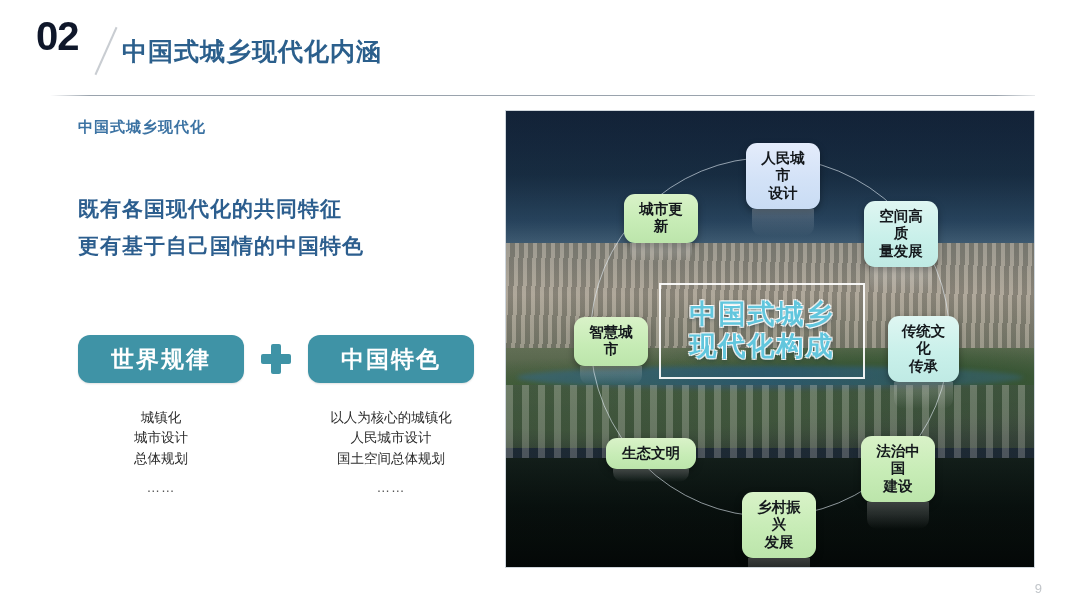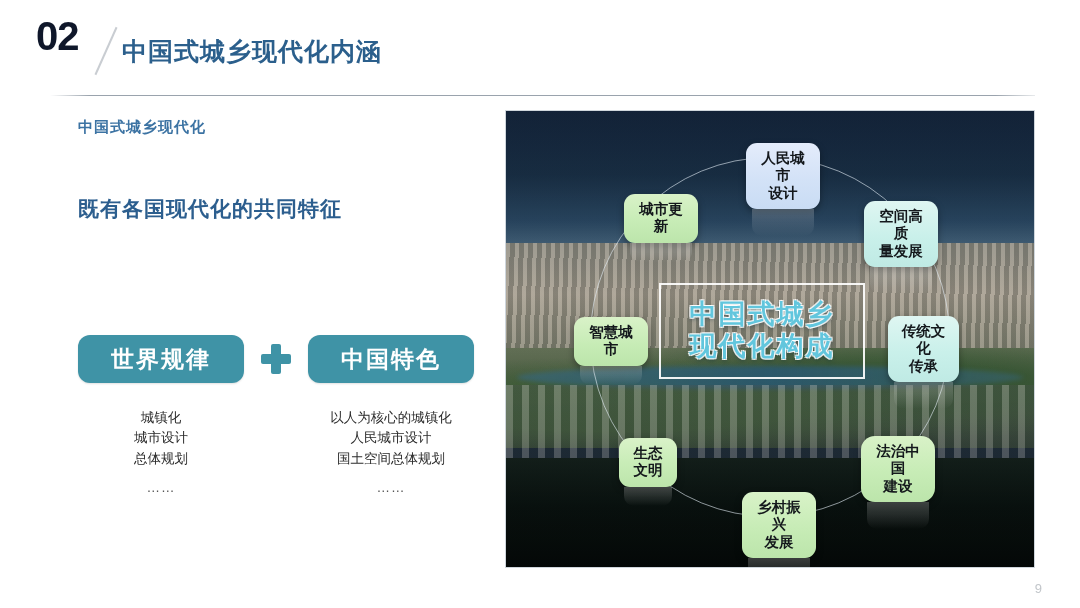--- a/index.html
+++ b/index.html
@@ -183,23 +183,23 @@
     box-shadow: 0 3px 7px rgba(0,0,0,.35);
   }
   .node.green { background: linear-gradient(to bottom, #d9f2c8 0%, #c7ecb6 55%, #bce5ab 100%); }
   .node.cyan  { background: linear-gradient(to bottom, #dff6f2 0%, #c9f0ea 55%, #bfeae4 100%); }
   .node.blue  { background: linear-gradient(to bottom, #e4ecfb 0%, #d3e2f7 55%, #c9dcf4 100%); }
 
   
   #node-0 { left: 240px; top: 32px;  width: 74px; }   
   #node-1 { left: 358px; top: 90px;  width: 74px; }   
   #node-2 { left: 382px; top: 205px; width: 71px; }   
-  #node-3 { left: 355px; top: 325px; width: 74px; border-radius: 14px; }   
+  #node-3 { left: 355px; top: 325px; width: 74px; }   
   #node-4 { left: 236px; top: 381px; width: 74px; }   
-  #node-5 { left: 113px; top: 327px; width: 58px; }   
+  #node-5 { left: 100px; top: 327px; width: 90px; }   
   #node-6 { left: 68px;  top: 206px; width: 74px; }   
   #node-7 { left: 118px; top: 83px;  width: 74px; }   
 
   
   .node::after {
     content: "";
     position: absolute; left: 8%; right: 8%;
     top: 100%; height: 40%;
     background: linear-gradient(to bottom, rgba(255,255,255,.22), rgba(255,255,255,0));
     border-radius: 0 0 10px 10px;
@@ -221,20 +221,21 @@
     <div id="section-number">02</div>
     <div id="header-slash"></div>
     <div id="header-title">中国式城乡现代化内涵</div>
     <div id="header-rule"></div>
   </div>
 
   <div id="left-col">
     <div id="lead-label">中国式城乡现代化</div>
     <div id="headline">
       <div class="headline-line">既有各国现代化的共同特征</div>
+      <div class="headline-line">更有基于自己国情的中国特色</div>
     </div>
   </div>
 
   <div id="pills-row">
     <div class="pill">世界规律</div>
     <div id="plus-sign"></div>
     <div class="pill">中国特色</div>
   </div>
 
   <div id="sublists">

